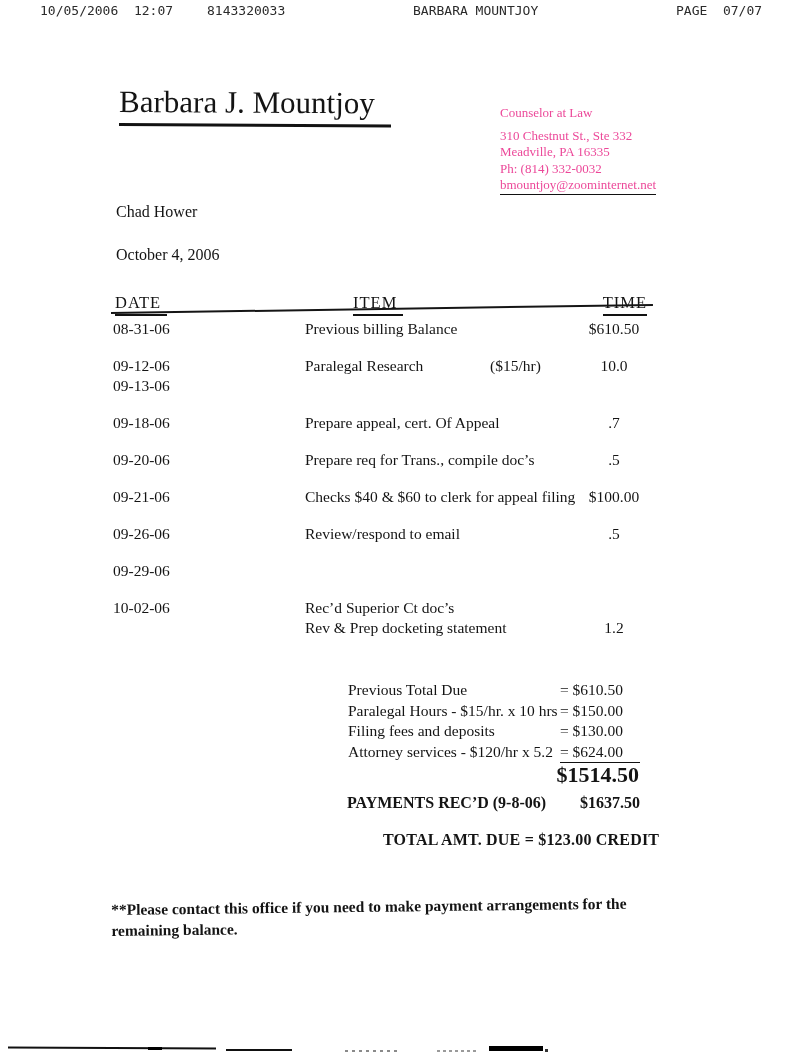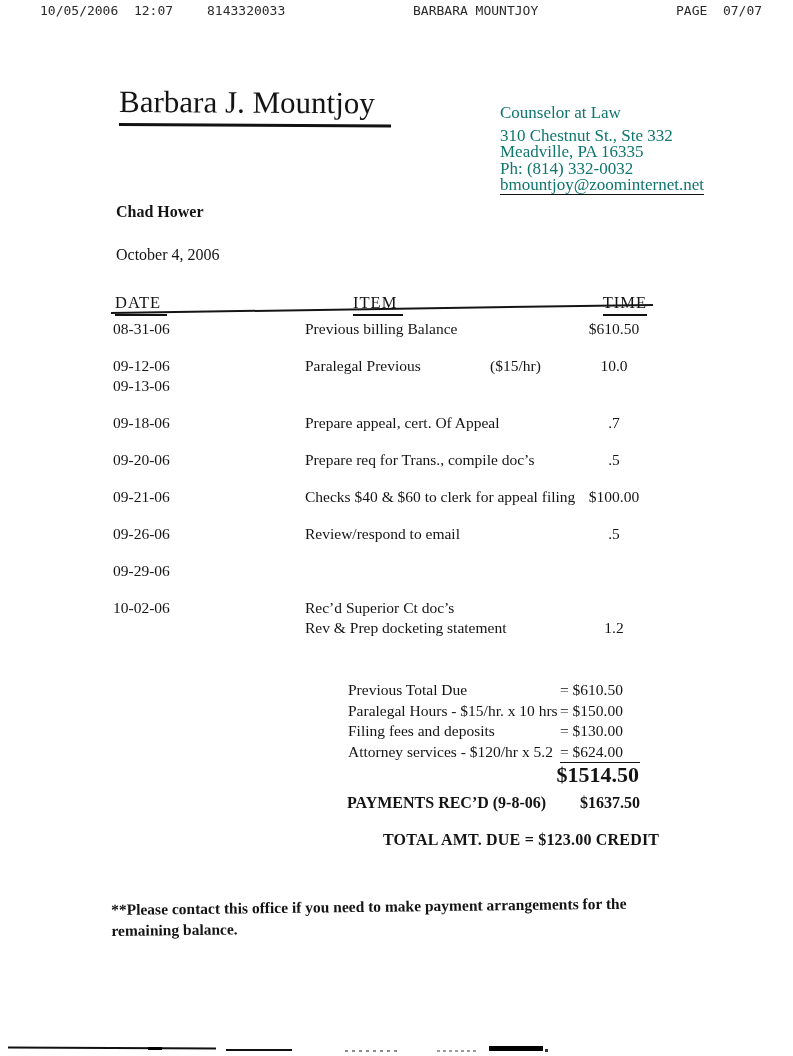--- a/index.html
+++ b/index.html
@@ -15,25 +15,25 @@
     font-family:"DejaVu Sans Mono","Liberation Mono",monospace;font-size:13px;color:#2b2b2b;text-align:center;}
   .fax-header span{position:absolute;white-space:pre;}
   .fh-datetime{left:40px;}
   .fh-number{left:207px;}
   .fh-sender{left:413px;}
   .fh-page{left:676px;}
 
   
   .letterhead-name{position:absolute;left:119px;top:84px;font-size:31px;
     border-bottom:3px solid #121212;padding:0 16px 3px 0;transform:rotate(0.3deg);transform-origin:left bottom;}
-  .contact{position:absolute;left:500px;top:105px;font-size:17px;line-height:16.5px;color:#0f766e;}
+  .contact{position:absolute;left:500px;top:105px;font-size:13px;line-height:16.5px;color:#ec4899;}
   .contact .title{margin-bottom:6px;}
   .email{display:inline-block;border-bottom:1.5px solid #111;padding-bottom:0px;}
 
-  .recipient{position:absolute;left:116px;top:203px;font-size:16px;font-weight:bold;}
+  .recipient{position:absolute;left:116px;top:203px;font-size:16px;}
   .letter-date{position:absolute;left:116px;top:246px;font-size:16px;}
 
   
   .btable{position:absolute;left:113px;top:293px;width:534px;font-size:15.5px;}
   .thead{position:relative;height:22px;font-size:16.5px;letter-spacing:1px;}
   .th{border-bottom:2px solid #121212;padding:0 6px 1px 0;}
   .th-date{position:absolute;left:2px;}
   .th-item{position:absolute;left:240px;}
   .th-time{position:absolute;right:0;padding-right:0;}
   .rule{position:absolute;left:-2px;top:19px;width:542px;height:2px;background:#151515;
@@ -111,21 +111,21 @@
           <div class="lines-col">
             <div class="item-line"><span>Previous billing Balance</span><span class="time">$610.50</span></div>
           </div>
         </div>
         <div class="row">
           <div class="date-col">
             <div>09-12-06</div>
             <div>09-13-06</div>
           </div>
           <div class="lines-col">
-            <div class="item-line"><span>Paralegal Previous</span><span class="rate">($15/hr)</span><span class="time">10.0</span></div>
+            <div class="item-line"><span>Paralegal Research</span><span class="rate">($15/hr)</span><span class="time">10.0</span></div>
           </div>
         </div>
         <div class="row">
           <div class="date-col">
             <div>09-18-06</div>
           </div>
           <div class="lines-col">
             <div class="item-line"><span>Prepare appeal, cert. Of Appeal</span><span class="time">.7</span></div>
           </div>
         </div>

